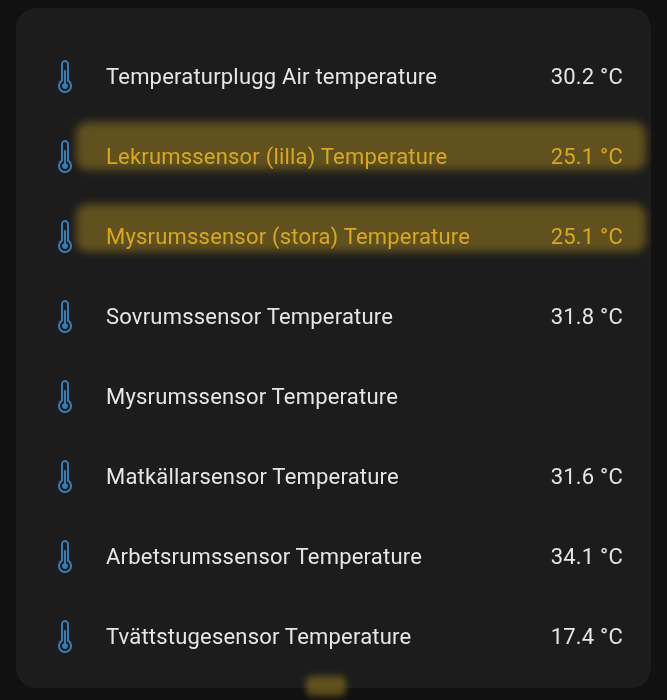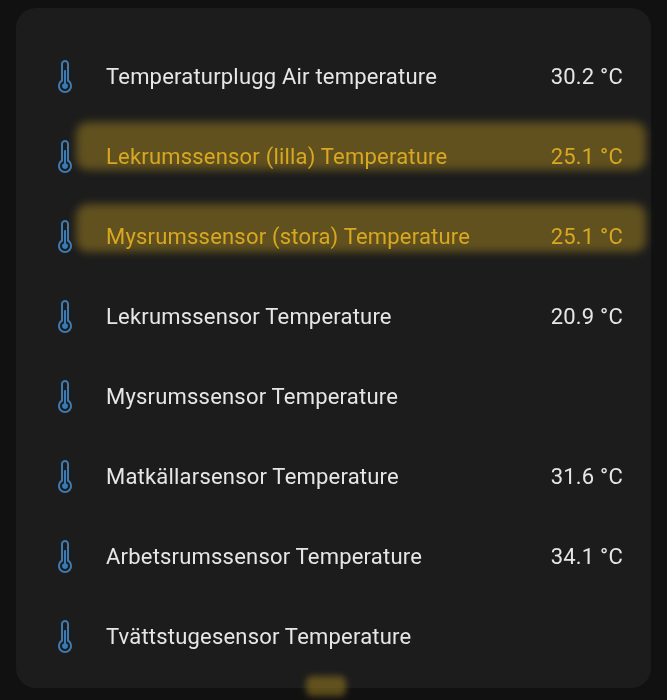--- a/index.html
+++ b/index.html
@@ -124,22 +124,22 @@
     <span class="sensor-name">Mysrumssensor (stora) Temperature</span>
     <span class="sensor-value">25.1 °C</span>
   </div>
 
   <div class="sensor-row">
     <span class="icon-wrap">
       <svg class="thermo-icon" viewBox="0 0 18 36">
           <path fill="#3b7bb3" d="M9 2 C6.8 2 5 3.8 5 6 L5 22 C3.2 23.2 2 25.4 2 28 C2 31.8 5.2 35 9 35 C12.8 35 16 31.8 16 28 C16 25.4 14.8 23.2 13 22 L13 6 C13 3.8 11.2 2 9 2 Z M9 4 C10.1 4 11 4.9 11 6 L11 23.3 L11.6 23.7 C13.1 24.6 14 26.2 14 28 C14 30.7 11.7 33 9 33 C6.3 33 4 30.7 4 28 C4 26.2 4.9 24.6 6.4 23.7 L7 23.3 L7 6 C7 4.9 7.9 4 9 4 Z M9 12 C8.4 12 8 12.4 8 13 L8 25.2 C6.8 25.6 6 26.7 6 28 C6 29.6 7.4 31 9 31 C10.6 31 12 29.6 12 28 C12 26.7 11.2 25.6 10 25.2 L10 13 C10 12.4 9.6 12 9 12 Z"></path>
         </svg>
     </span>
-    <span class="sensor-name">Lekrumssensor Temperature</span>
-    <span class="sensor-value">20.9 °C</span>
+    <span class="sensor-name">Sovrumssensor Temperature</span>
+    <span class="sensor-value">31.8 °C</span>
   </div>
 
   <div class="sensor-row">
     <span class="icon-wrap">
       <svg class="thermo-icon" viewBox="0 0 18 36">
           <path fill="#3b7bb3" d="M9 2 C6.8 2 5 3.8 5 6 L5 22 C3.2 23.2 2 25.4 2 28 C2 31.8 5.2 35 9 35 C12.8 35 16 31.8 16 28 C16 25.4 14.8 23.2 13 22 L13 6 C13 3.8 11.2 2 9 2 Z M9 4 C10.1 4 11 4.9 11 6 L11 23.3 L11.6 23.7 C13.1 24.6 14 26.2 14 28 C14 30.7 11.7 33 9 33 C6.3 33 4 30.7 4 28 C4 26.2 4.9 24.6 6.4 23.7 L7 23.3 L7 6 C7 4.9 7.9 4 9 4 Z M9 12 C8.4 12 8 12.4 8 13 L8 25.2 C6.8 25.6 6 26.7 6 28 C6 29.6 7.4 31 9 31 C10.6 31 12 29.6 12 28 C12 26.7 11.2 25.6 10 25.2 L10 13 C10 12.4 9.6 12 9 12 Z"></path>
         </svg>
     </span>
     <span class="sensor-name">Mysrumssensor Temperature</span>
   </div>
@@ -164,16 +164,17 @@
     <span class="sensor-value">34.1 °C</span>
   </div>
 
   <div class="sensor-row">
     <span class="icon-wrap">
       <svg class="thermo-icon" viewBox="0 0 18 36">
           <path fill="#3b7bb3" d="M9 2 C6.8 2 5 3.8 5 6 L5 22 C3.2 23.2 2 25.4 2 28 C2 31.8 5.2 35 9 35 C12.8 35 16 31.8 16 28 C16 25.4 14.8 23.2 13 22 L13 6 C13 3.8 11.2 2 9 2 Z M9 4 C10.1 4 11 4.9 11 6 L11 23.3 L11.6 23.7 C13.1 24.6 14 26.2 14 28 C14 30.7 11.7 33 9 33 C6.3 33 4 30.7 4 28 C4 26.2 4.9 24.6 6.4 23.7 L7 23.3 L7 6 C7 4.9 7.9 4 9 4 Z M9 12 C8.4 12 8 12.4 8 13 L8 25.2 C6.8 25.6 6 26.7 6 28 C6 29.6 7.4 31 9 31 C10.6 31 12 29.6 12 28 C12 26.7 11.2 25.6 10 25.2 L10 13 C10 12.4 9.6 12 9 12 Z"></path>
         </svg>
     </span>
     <span class="sensor-name">Tvättstugesensor Temperature</span>
+    <span class="sensor-value">17.4 °C</span>
   </div>
 
   <div class="highlight small"></div>
 </div>
 
 </body></html>

